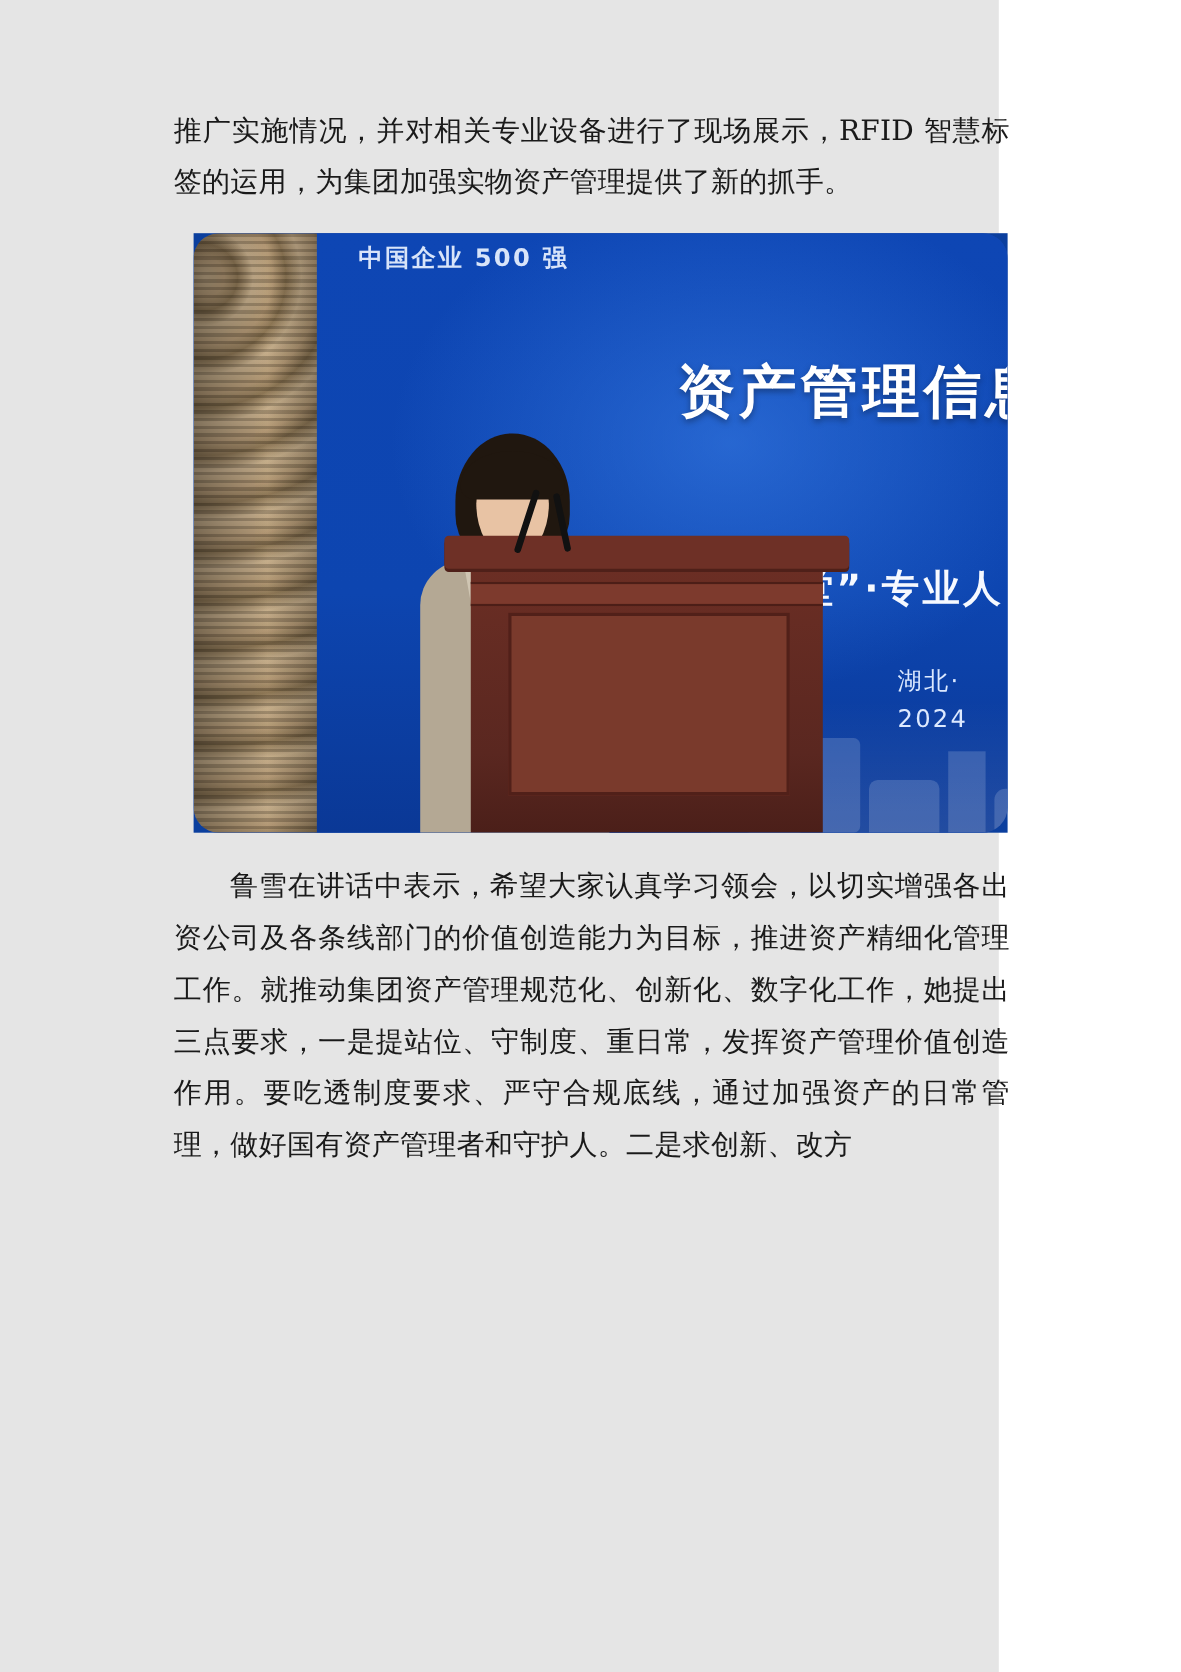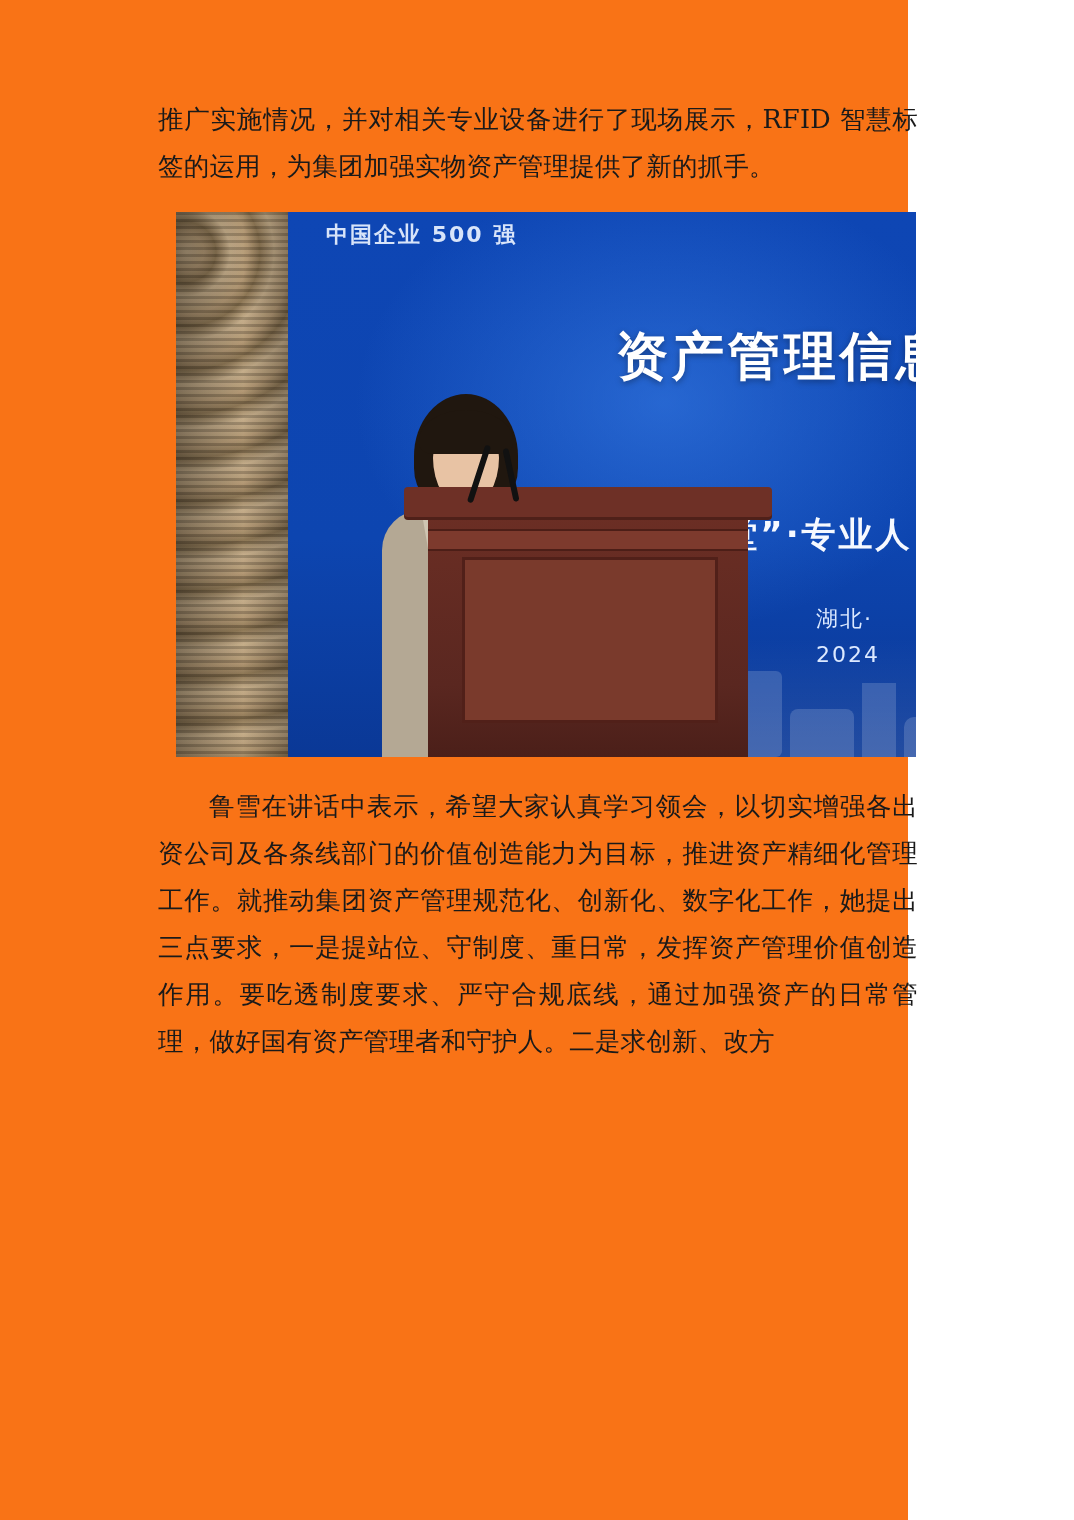--- a/index.html
+++ b/index.html
@@ -13,21 +13,21 @@
     position: relative;
     font-family: "DejaVu Serif", "Liberation Serif", serif;
     color: #1a1a1a;
     overflow: hidden;
   }
   .page {
     position: absolute;
     left: 0; top: 0;
     width: 908px;
     height: 1520px;
-    background: #f97316;
+    background: #e5e5e5;
   }
   .content {
     position: absolute;
     left: 158px;
     top: 96px;
     width: 760px;
   }
   p.para {
     margin: 0 0 0 0;
     font-size: 25.5px;
@@ -47,20 +47,21 @@
     position: relative;
     overflow: hidden;
     background: #0b3f9e;
   }
   
   .photo {
     position: absolute;
     inset: 0;
     background: linear-gradient(180deg, #1344ac 0%, #0f49bb 45%, #0c3fa6 100%);
     overflow: hidden;
+    border-radius: 23px;
   }
   .screen-glow {
     position: absolute;
     left: 110px; top: 0; right: 0; bottom: 0;
     background:
       radial-gradient(ellipse 70% 60% at 60% 35%, rgba(60,130,235,0.55), rgba(10,55,150,0) 70%),
       linear-gradient(180deg, #0e46b4 0%, #0d45b0 60%, #0a3896 100%);
   }
   .curtain {
     position: absolute;

